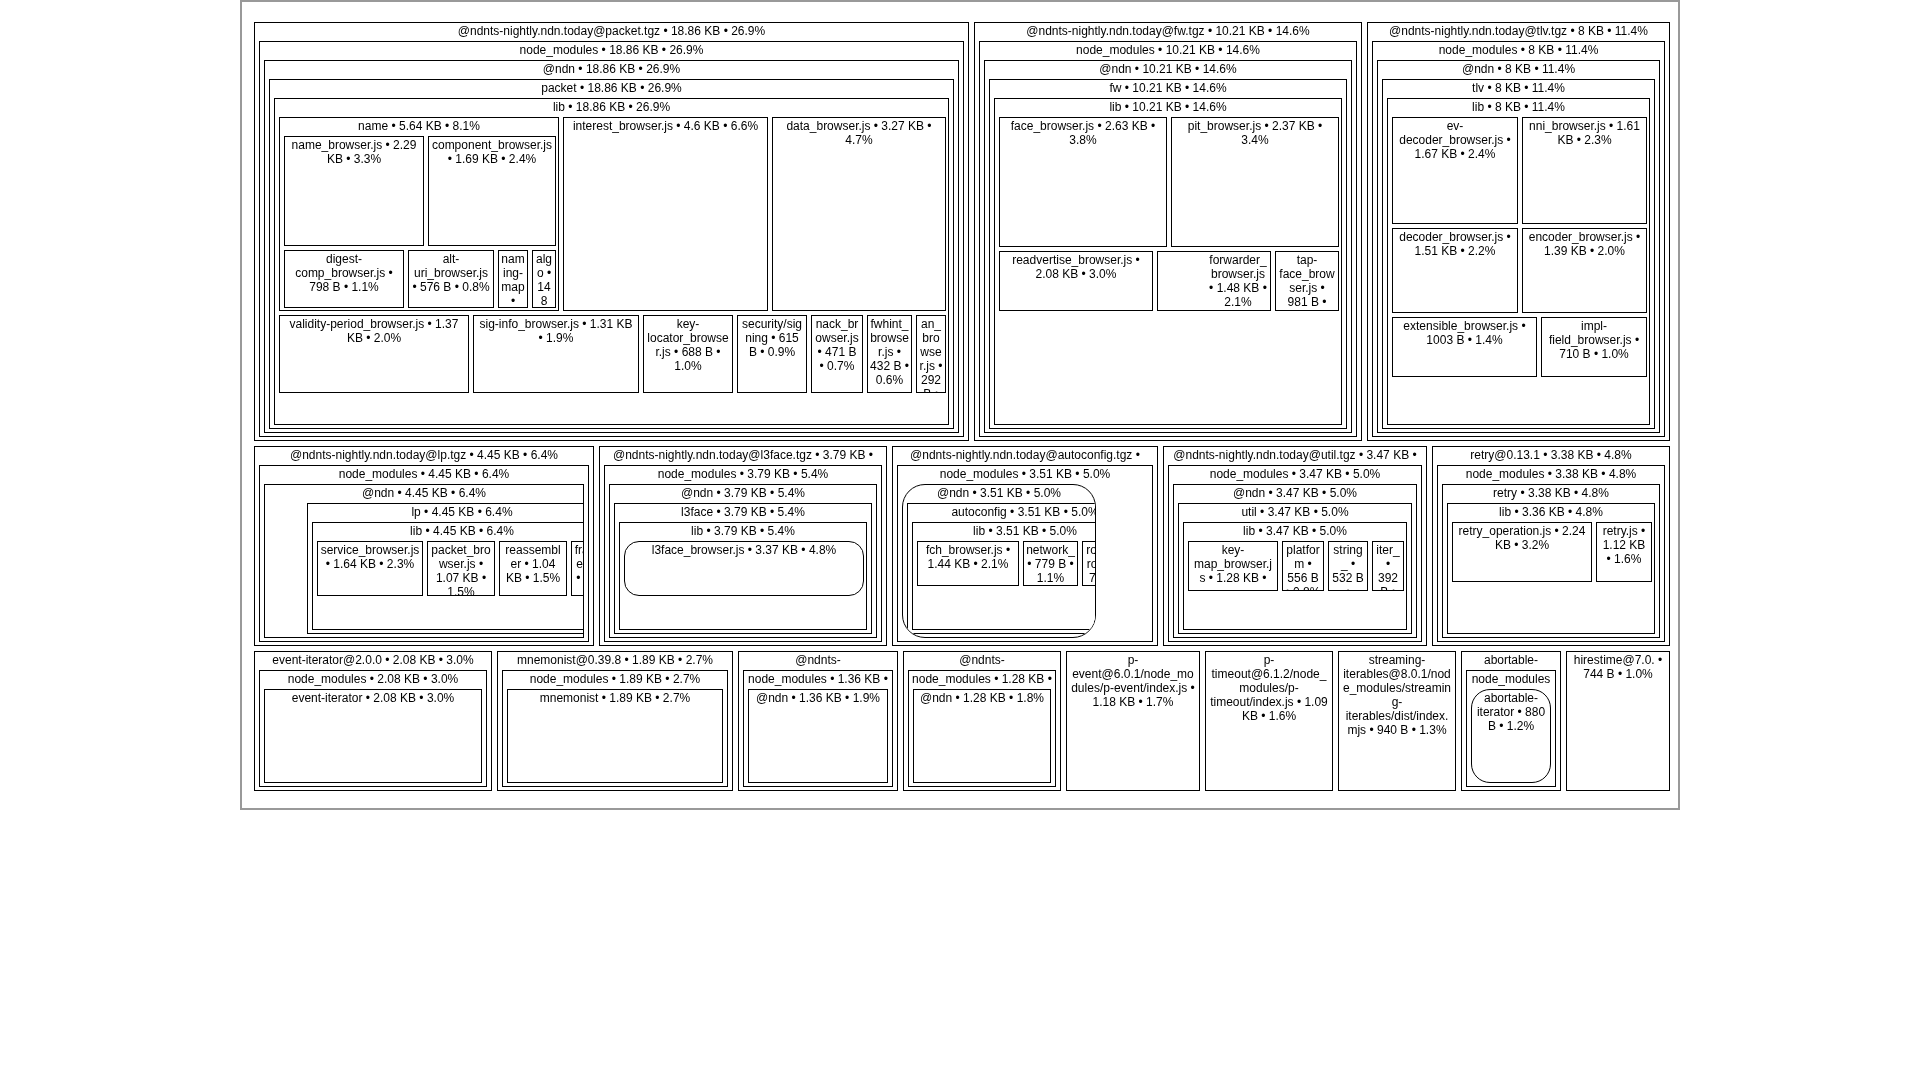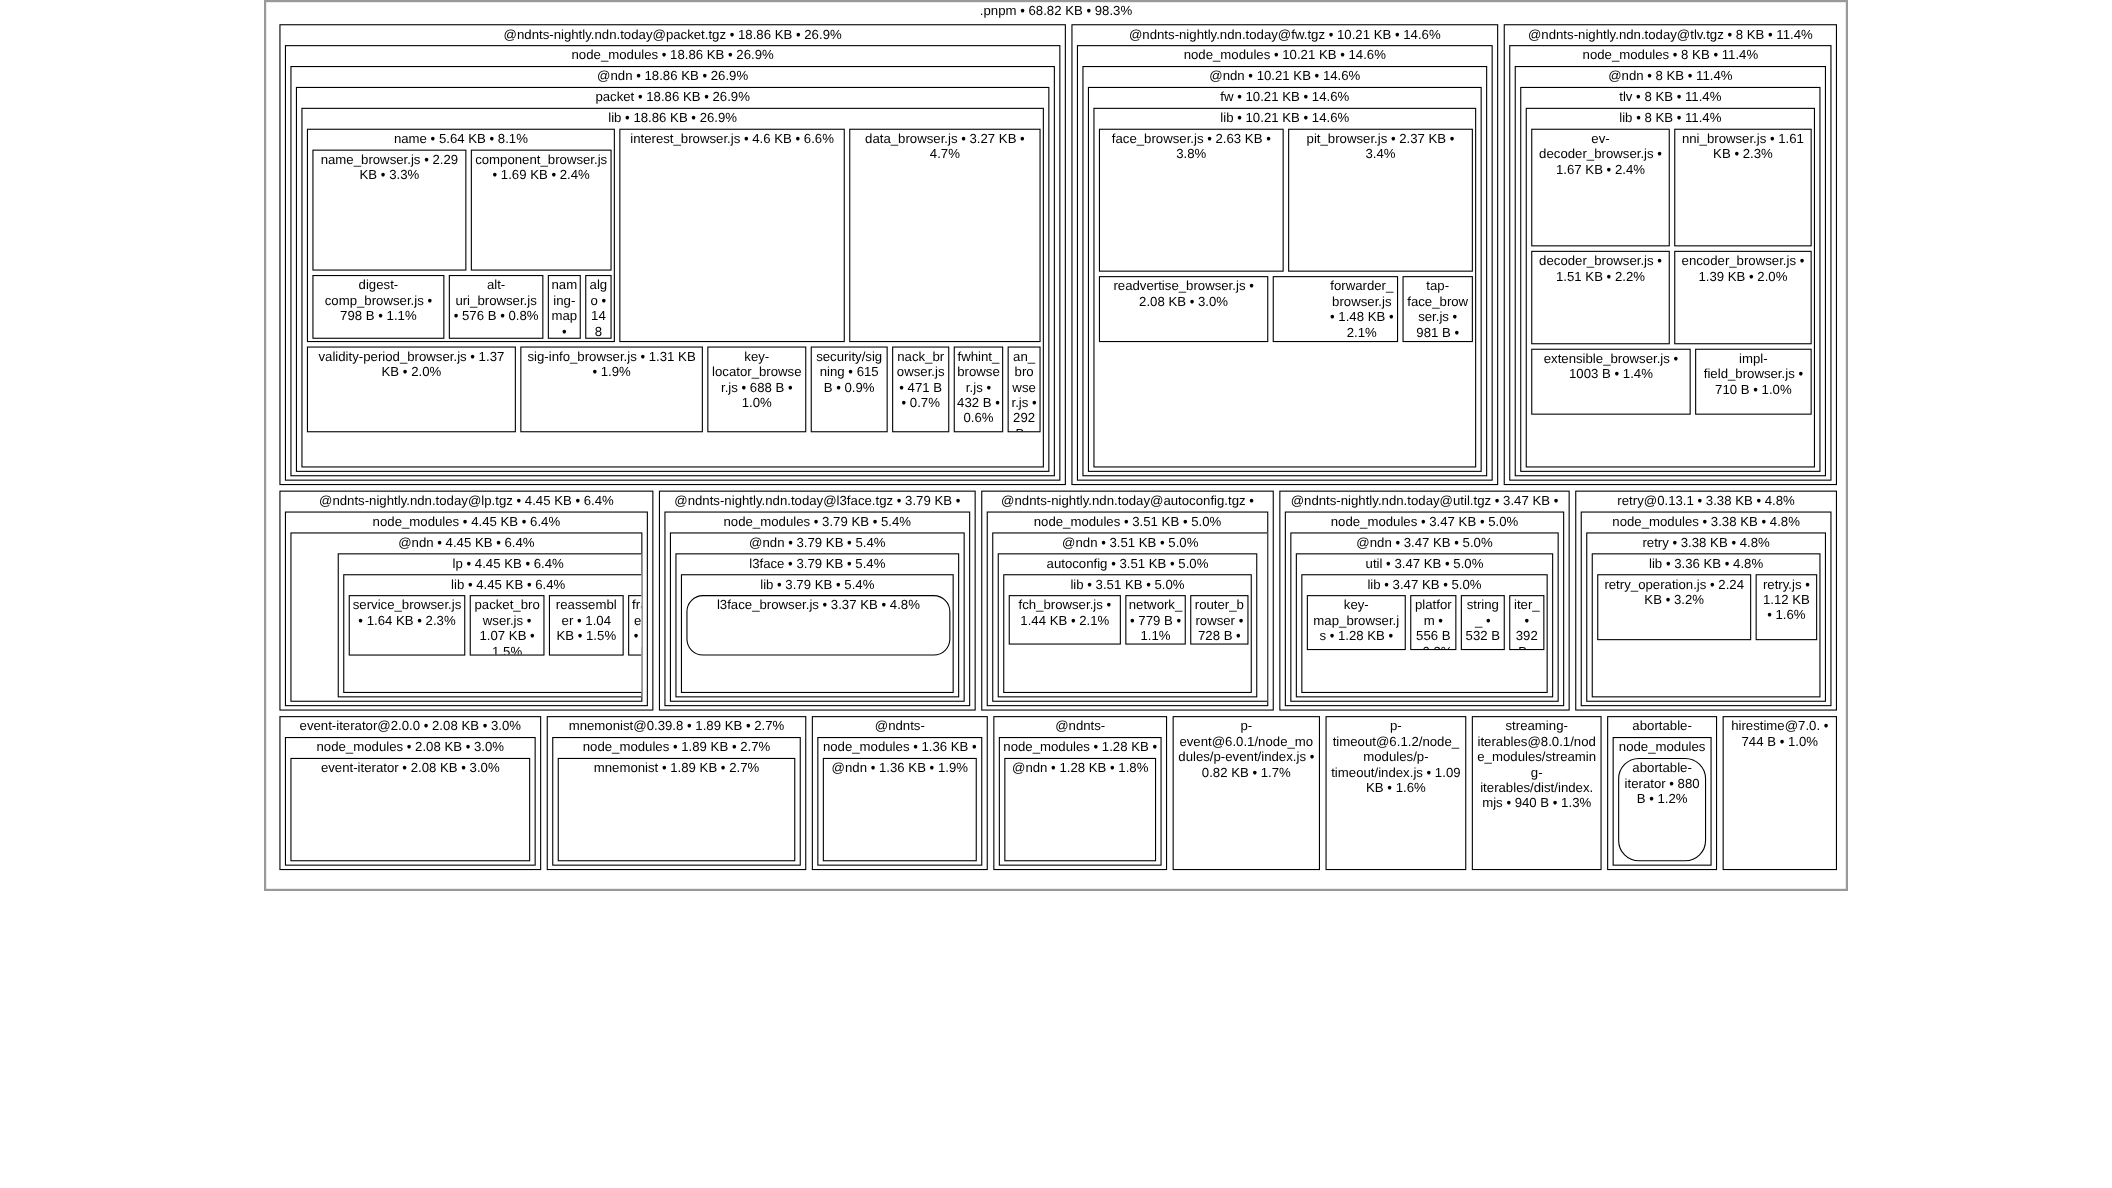--- a/index.html
+++ b/index.html
@@ -34,21 +34,20 @@
   }
   .label.wrap {
     white-space: normal;
     word-break: break-word;
   }
 </style>
 </head>
 <body>
 
 <div class="outer">
-  <div class="label">.pnpm • 68.82 KB • 98.3%</div>
 
   <div class="box" style="left:12px; top:20px; width:715px; height:419px;">
     <div class="label">@ndnts-nightly.ndn.today@packet.tgz • 18.86 KB • 26.9%</div>
     <div class="box" style="left:4px; top:18px; width:705px; height:396px;">
       <div class="label">node_modules • 18.86 KB • 26.9%</div>
       <div class="box" style="left:4px; top:18px; width:695px; height:373px;">
         <div class="label">@ndn • 18.86 KB • 26.9%</div>
         <div class="box" style="left:4px; top:18px; width:685px; height:350px;">
           <div class="label">packet • 18.86 KB • 26.9%</div>
           <div class="box" style="left:4px; top:18px; width:675px; height:327px;">
@@ -218,21 +217,21 @@
           </div>
         </div>
       </div>
     </div>
   </div>
 
   <div class="box" style="left:650px; top:444px; width:266px; height:200px;">
     <div class="label wrap">@ndnts-nightly.ndn.today@autoconfig.tgz •</div>
     <div class="box" style="left:4px; top:18px; width:256px; height:177px;">
       <div class="label">node_modules • 3.51 KB • 5.0%</div>
-      <div class="box" style="left:4px; top:18px; width:251px; height:154px;">
+      <div class="box" style="left:4px; top:18px; width:194px; height:154px;border-radius:23px;">
         <div class="label">@ndn • 3.51 KB • 5.0%</div>
         <div class="box" style="left:4px; top:18px; width:236px; height:131px;">
           <div class="label">autoconfig • 3.51 KB • 5.0%</div>
           <div class="box" style="left:4px; top:18px; width:226px; height:108px;">
             <div class="label">lib • 3.51 KB • 5.0%</div>
             <div class="box" style="left:4px; top:18px; width:102px; height:45px;">
               <div class="label wrap">fch_browser.js • 1.44 KB • 2.1%</div>
             </div>
             <div class="box" style="left:110px; top:18px; width:55px; height:45px;">
               <div class="label wrap">network_ • 779 B • 1.1%</div>
@@ -327,21 +326,21 @@
     <div class="label wrap">@ndnts-</div>
     <div class="box" style="left:4px; top:18px; width:148px; height:117px;">
       <div class="label wrap">node_modules • 1.28 KB •</div>
       <div class="box" style="left:4px; top:18px; width:138px; height:94px;">
         <div class="label">@ndn • 1.28 KB • 1.8%</div>
       </div>
     </div>
   </div>
 
   <div class="box" style="left:824px; top:649px; width:134px; height:140px;">
-    <div class="label wrap">p-event@6.0.1/node_modules/p-event/index.js • 0.82 KB • 1.7%</div>
+    <div class="label wrap">p-event@6.0.1/node_modules/p-event/index.js • 1.18 KB • 1.7%</div>
   </div>
 
   <div class="box" style="left:963px; top:649px; width:128px; height:140px;">
     <div class="label wrap">p-timeout@6.1.2/node_modules/p-timeout/index.js • 1.09 KB • 1.6%</div>
   </div>
 
   <div class="box" style="left:1096px; top:649px; width:118px; height:140px;">
     <div class="label wrap">streaming-iterables@8.0.1/node_modules/streaming-iterables/dist/index.mjs • 940 B • 1.3%</div>
   </div>
 

